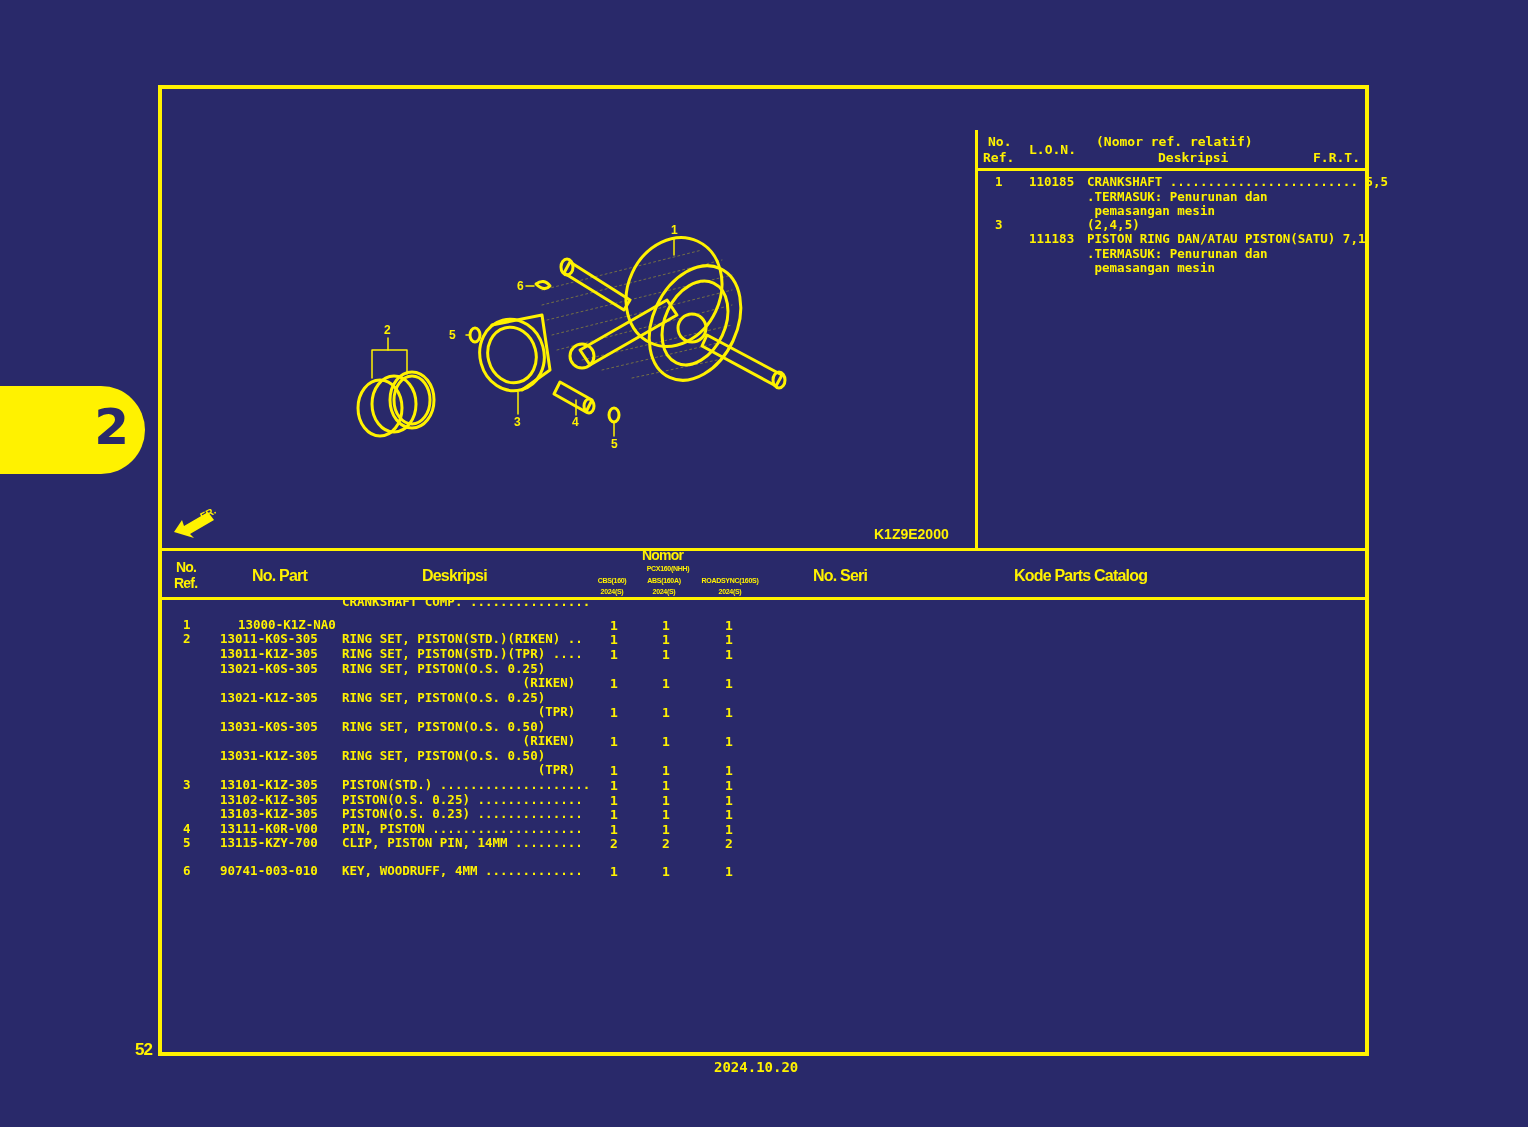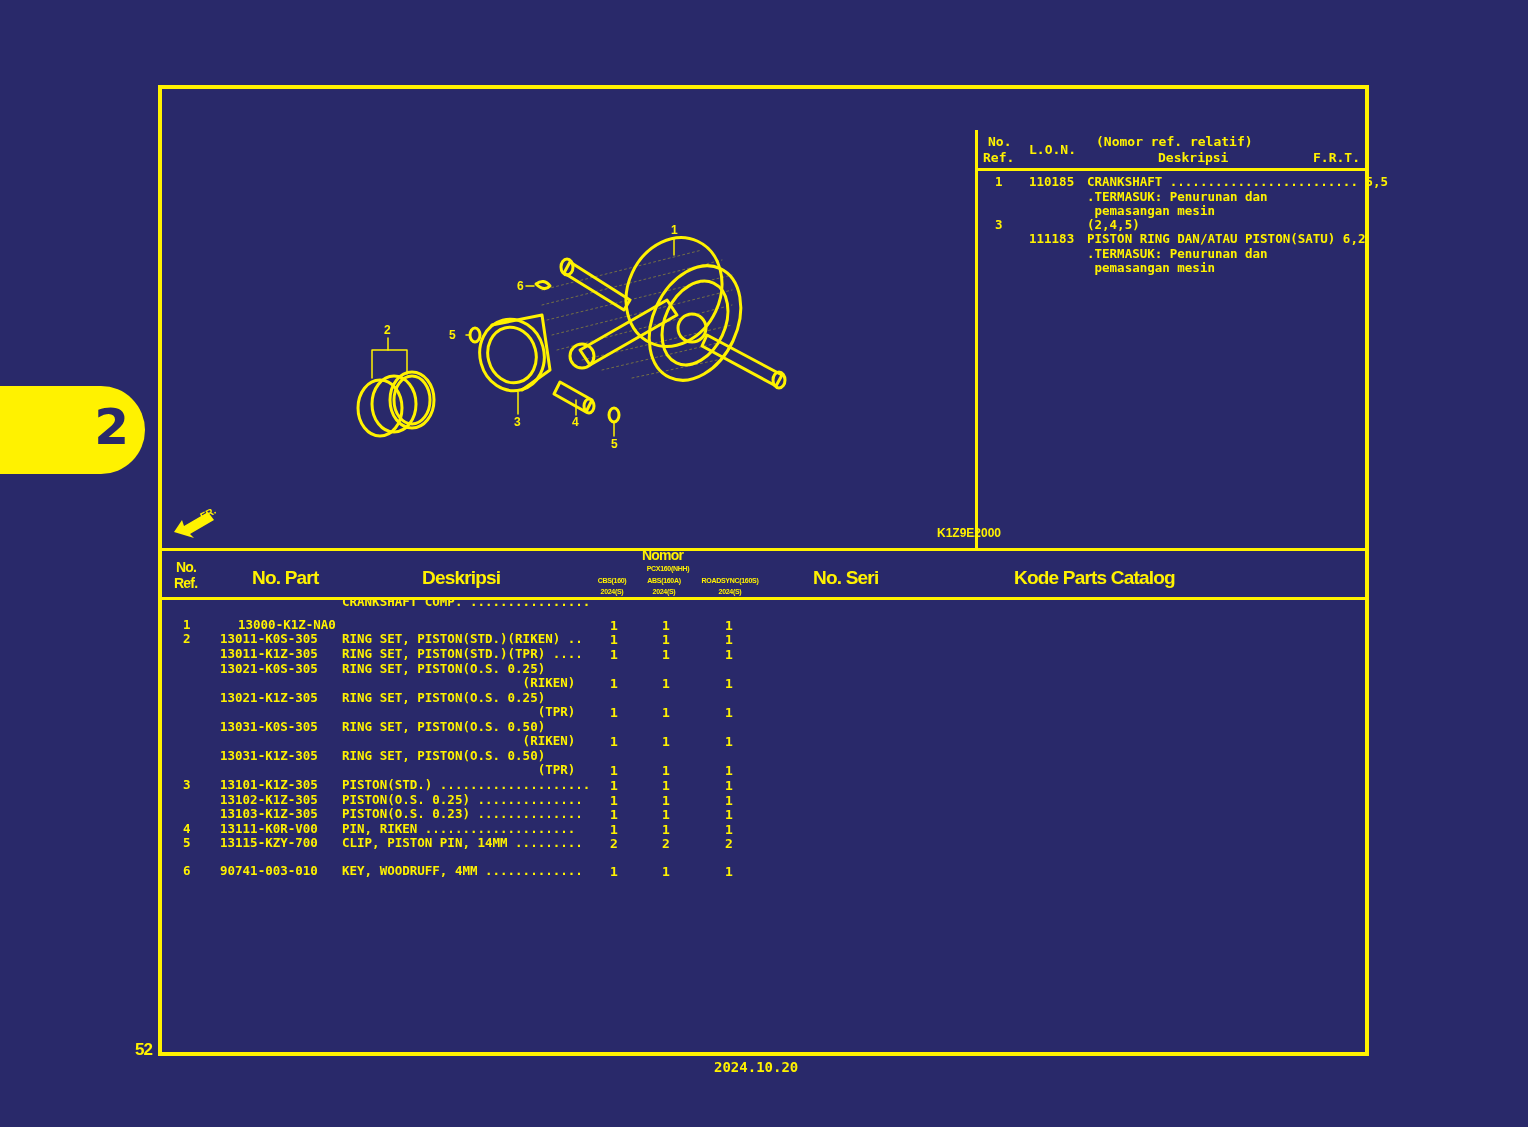--- a/index.html
+++ b/index.html
@@ -32,21 +32,21 @@
   }
   .lon-head {
     position:absolute; left:0; right:0; top:0; height:38px; border-bottom:3px solid #fff200;
     font-size:13px;
   }
   .lon-head span { position:absolute; }
   .lon-row { position:absolute; font-size:12.5px; white-space:pre; line-height:14px; }
   .parts-head {
     position:absolute; left:0; right:0; top:462px; height:46px; border-bottom:3px solid #fff200;
   }
-  .ph { position:absolute; font-weight:bold; font-size:19px; letter-spacing:-0.8px; }
+  .ph { position:absolute; font-weight:bold; font-size:16px; letter-spacing:-0.8px; }
   .ph-small { position:absolute; font-weight:bold; font-size:7px; letter-spacing:-0.3px; text-align:center; line-height:11px; }
   .row { position:absolute; font-size:12.5px; line-height:14px; white-space:pre; }
   .qty { position:absolute; font-size:13px; width:20px; text-align:center; }
   .side-tab {
     position:absolute; left:0; top:386px; width:145px; height:88px; background:#fff200;
     border-radius:0 44px 44px 0;
   }
   .side-tab span {
     position:absolute; right:16px; top:12px; font-size:50px; font-weight:bold; color:#29296a;
     font-family:"DejaVu Sans", sans-serif;
@@ -128,42 +128,42 @@
       </g>
     </svg>
     <span class="callout" style="left:509px;top:93px">1</span>
     <span class="callout" style="left:222px;top:193px">2</span>
     <span class="callout" style="left:352px;top:285px">3</span>
     <span class="callout" style="left:410px;top:285px">4</span>
     <span class="callout" style="left:287px;top:198px">5</span>
     <span class="callout" style="left:449px;top:307px">5</span>
     <span class="callout" style="left:355px;top:149px">6</span>
     <span style="position:absolute;left:38px;top:378px;font-size:10px;font-weight:bold;transform:rotate(-28deg)">FR.</span>
-    <span style="position:absolute;left:775px;top:396px;font-size:12px;font-weight:bold">K1Z9E2000</span>
+    <span style="position:absolute;left:712px;top:396px;font-size:14px;font-weight:bold">K1Z9E2000</span>
   </div>
 
   <div class="lon-panel mono">
     <div class="lon-head">
       <span style="left:10px;top:4px">No.</span>
       <span style="left:5px;top:20px">Ref.</span>
       <span style="left:51px;top:12px">L.O.N.</span>
       <span style="left:118px;top:4px">(Nomor ref. relatif)</span>
       <span style="left:180px;top:20px">Deskripsi</span>
       <span style="left:335px;top:20px">F.R.T.</span>
     </div>
 
     <div class="lon-row" style="left:17px;top:45px">1</div>
     <div class="lon-row" style="left:51px;top:45px">110185</div>
     <div class="lon-row" style="left:109px;top:45px">CRANKSHAFT ......................... 5,5</div>
     <div class="lon-row" style="left:109px;top:60px">.TERMASUK: Penurunan dan</div>
     <div class="lon-row" style="left:109px;top:74px"> pemasangan mesin</div>
     <div class="lon-row" style="left:17px;top:88px">3</div>
     <div class="lon-row" style="left:109px;top:88px">(2,4,5)</div>
     <div class="lon-row" style="left:51px;top:102px">111183</div>
-    <div class="lon-row" style="left:109px;top:102px">PISTON RING DAN/ATAU PISTON(SATU) 6,2</div>
+    <div class="lon-row" style="left:109px;top:102px">PISTON RING DAN/ATAU PISTON(SATU) 7,1</div>
     <div class="lon-row" style="left:109px;top:117px">.TERMASUK: Penurunan dan</div>
     <div class="lon-row" style="left:109px;top:131px"> pemasangan mesin</div>
   </div>
 
   <div class="parts-head">
     <span class="ph" style="left:14px;top:8px;font-size:14px">No.</span>
     <span class="ph" style="left:12px;top:24px;font-size:14px">Ref.</span>
     <span class="ph" style="left:90px;top:16px">No. Part</span>
     <span class="ph" style="left:260px;top:16px">Deskripsi</span>
     <span class="ph" style="left:480px;top:-4px;font-size:14px">Nomor</span>
@@ -242,21 +242,21 @@
     <div class="qty" style="left:557px;top:704px">1</div>
 
     <div class="row" style="left:58px;top:718px">13103-K1Z-305</div>
     <div class="row" style="left:180px;top:718px">PISTON(O.S. 0.23) ..............</div>
     <div class="qty" style="left:442px;top:718px">1</div>
     <div class="qty" style="left:494px;top:718px">1</div>
     <div class="qty" style="left:557px;top:718px">1</div>
 
     <div class="row" style="left:21px;top:733px">4</div>
     <div class="row" style="left:58px;top:733px">13111-K0R-V00</div>
-    <div class="row" style="left:180px;top:733px">PIN, RIKEN ....................</div>
+    <div class="row" style="left:180px;top:733px">PIN, PISTON ....................</div>
     <div class="qty" style="left:442px;top:733px">1</div>
     <div class="qty" style="left:494px;top:733px">1</div>
     <div class="qty" style="left:557px;top:733px">1</div>
 
     <div class="row" style="left:21px;top:747px">5</div>
     <div class="row" style="left:58px;top:747px">13115-KZY-700</div>
     <div class="row" style="left:180px;top:747px">CLIP, PISTON PIN, 14MM .........</div>
     <div class="qty" style="left:442px;top:747px">2</div>
     <div class="qty" style="left:494px;top:747px">2</div>
     <div class="qty" style="left:557px;top:747px">2</div>

